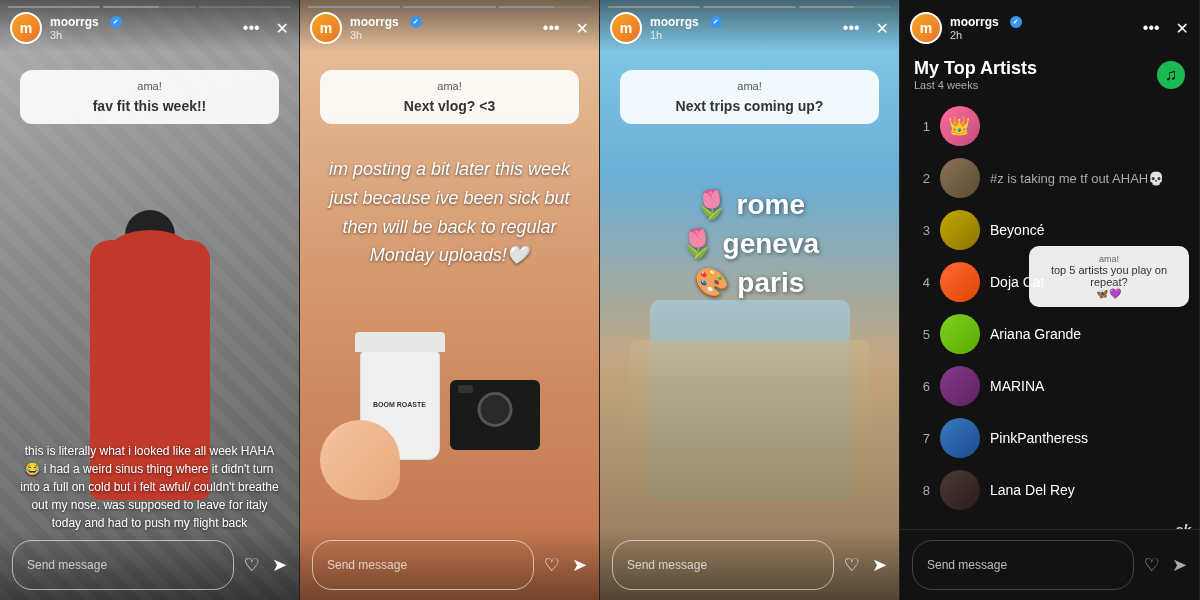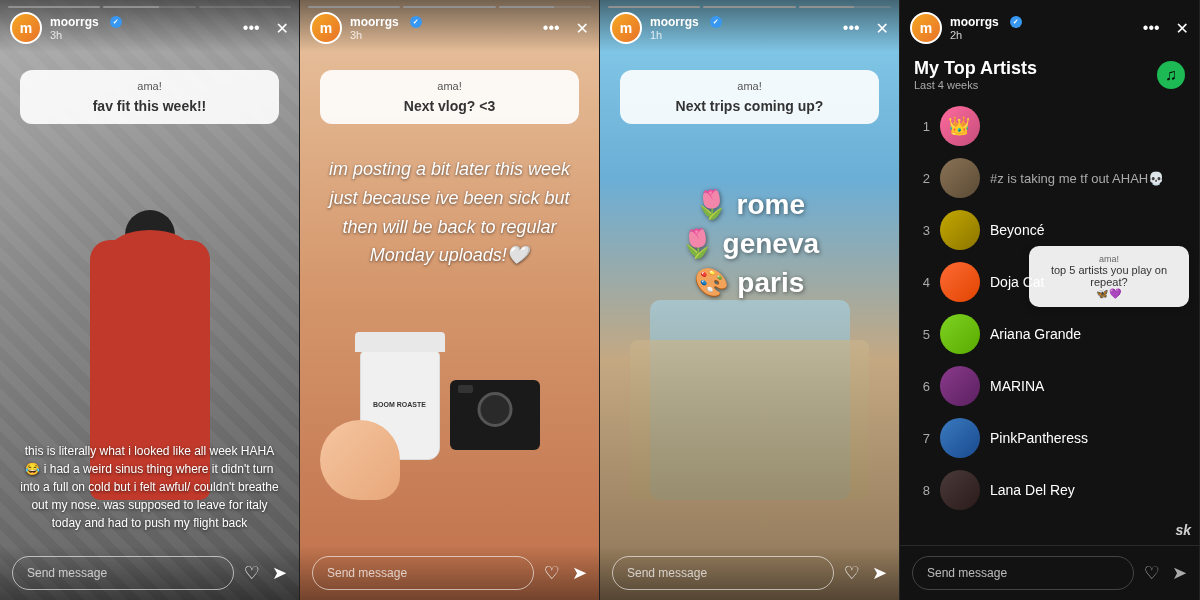--- a/index.html
+++ b/index.html
@@ -217,21 +217,21 @@
     }
     .story-footer-transparent {
       background: linear-gradient(0deg, rgba(0,0,0,0.4) 0%, transparent 100%);
     }
     .story-footer-dark {
       background: #121212;
       border-top: 1px solid #2a2a2a;
     }
     .message-input {
       flex: 1;
-      height: 34px;
+      height: 50px;
       border: 1.5px solid rgba(255,255,255,0.6);
       border-radius: 20px;
       background: transparent;
       padding: 0 14px;
       font-size: 12px;
       color: rgba(255,255,255,0.8);
       outline: none;
     }
     .message-input-dark {
       border-color: #444;

